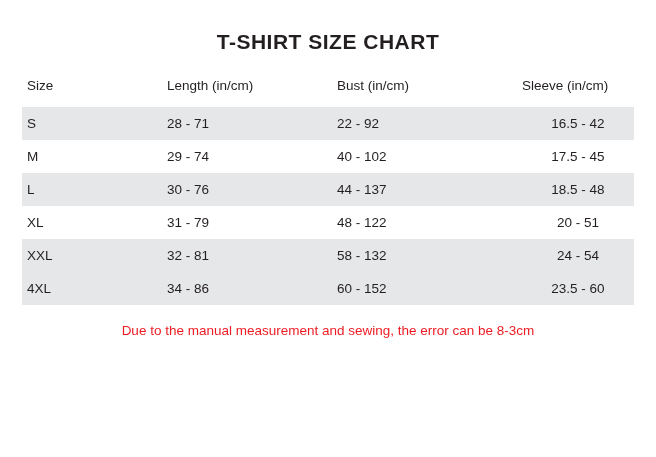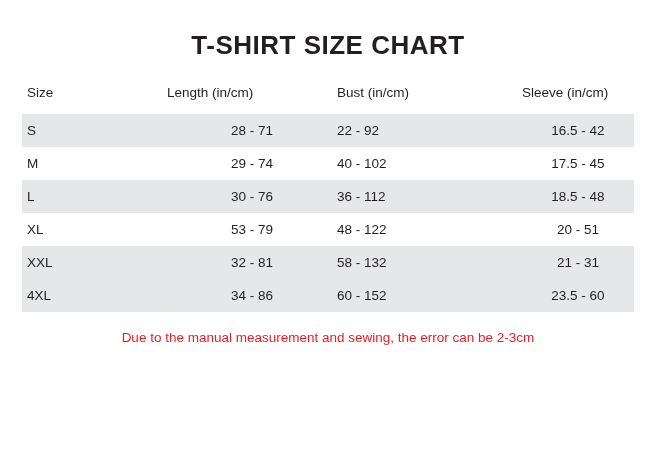--- a/index.html
+++ b/index.html
@@ -16,21 +16,21 @@
   }
   .page {
     position: relative;
     width: 656px;
     height: 457px;
     background: #ffffff;
     box-sizing: border-box;
   }
   .title {
     text-align: center;
-    font-size: 26px;
+    font-size: 21px;
     font-weight: bold;
     letter-spacing: 0.5px;
     color: #231f20;
     margin: 0;
     padding-top: 30px;
     padding-bottom: 0;
   }
   .table-wrap {
     padding: 18px 22px 0 22px;
     box-sizing: border-box;
@@ -57,21 +57,21 @@
   table.size-chart tr.shaded td {
     background: #e6e7e8;
   }
   
   .col-size   { width: 140px; padding-left: 5px !important; margin-left: 47px; }
   .col-length { width: 170px; }
   .col-bust   { width: 185px; }
   .col-sleeve { width: auto; }
 
   th.col-size, td.col-size     { text-align: left; padding-left: 5px; }
-  th.col-length, td.col-length { text-align: center; }
+  th.col-length, td.col-length { text-align: left; }
   th.col-bust,   td.col-bust   { text-align: left; }
   th.col-sleeve                { text-align: left; margin-top: 47px; }
   td.col-sleeve                { text-align: center; padding-right: 40px; }
 
   .note {
     text-align: center;
     color: #ed1c24;
     font-size: 13.5px;
     padding-top: 18px;
   }
@@ -102,40 +102,40 @@
         </tr>
         <tr>
           <td class="col-size">M</td>
           <td class="col-length">29 - 74</td>
           <td class="col-bust">40 - 102</td>
           <td class="col-sleeve">17.5 - 45</td>
         </tr>
         <tr class="shaded">
           <td class="col-size">L</td>
           <td class="col-length">30 - 76</td>
-          <td class="col-bust">36 - 112</td>
+          <td class="col-bust">44 - 137</td>
           <td class="col-sleeve">18.5 - 48</td>
         </tr>
         <tr>
           <td class="col-size">XL</td>
-          <td class="col-length">53 - 79</td>
+          <td class="col-length">31 - 79</td>
           <td class="col-bust">48 - 122</td>
           <td class="col-sleeve">20 - 51</td>
         </tr>
         <tr class="shaded">
           <td class="col-size">XXL</td>
           <td class="col-length">32 - 81</td>
           <td class="col-bust">58 - 132</td>
-          <td class="col-sleeve">21 - 31</td>
+          <td class="col-sleeve">24 - 54</td>
         </tr>
         <tr class="shaded">
           <td class="col-size">4XL</td>
           <td class="col-length">34 - 86</td>
           <td class="col-bust">60 - 152</td>
           <td class="col-sleeve">23.5 - 60</td>
         </tr>
       </tbody>
     </table>
 
-    <div class="note">Due to the manual measurement and sewing, the error can be 2-3cm</div>
+    <div class="note">Due to the manual measurement and sewing, the error can be 8-3cm</div>
   </div>
 
 </div>
 
 </body></html>

